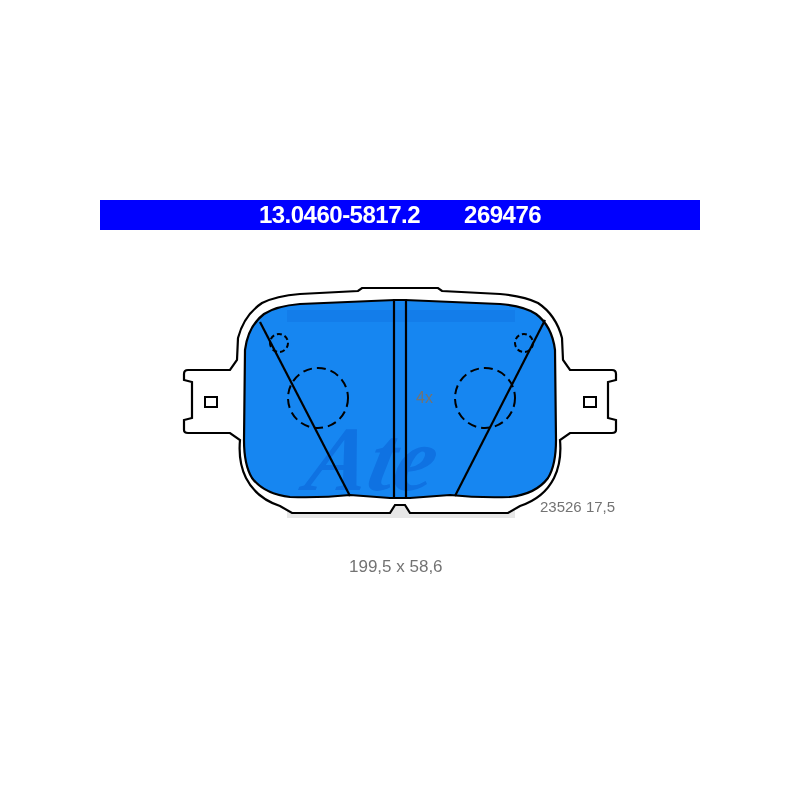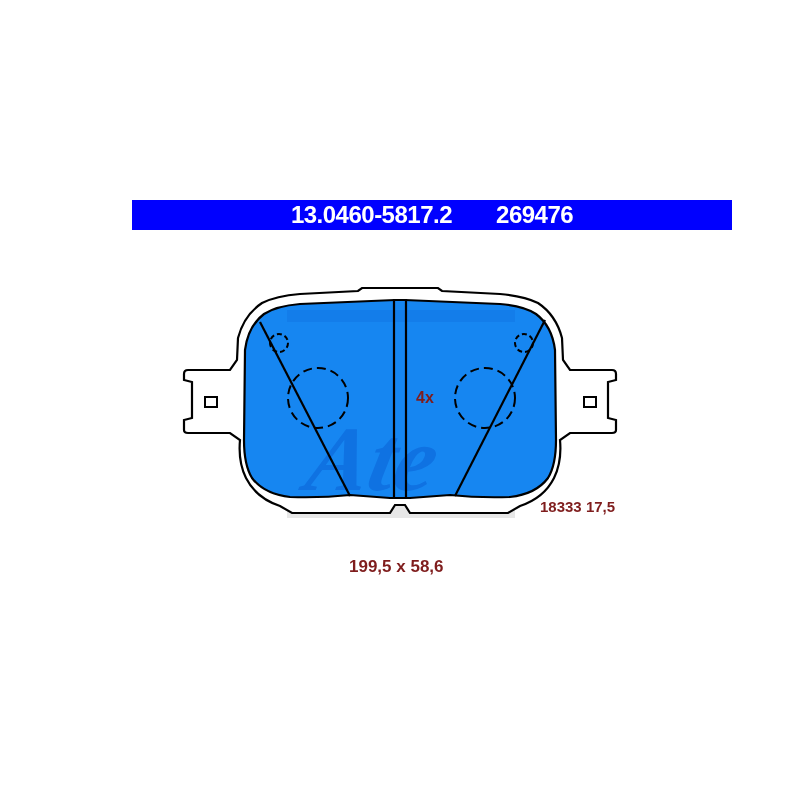--- a/index.html
+++ b/index.html
@@ -2,25 +2,24 @@
 <html><head>
   <meta charset="utf-8">
   <style>
     html, body { margin: 0; padding: 0; background: #ffffff; }
     body { width: 800px; height: 800px; position: relative; overflow: hidden; font-family: "Liberation Sans", sans-serif; }
     .header-bar {
       position: absolute; left: 100px; top: 200px; width: 600px; height: 30px;
       background: #0000ff; color: #ffffff; font-weight: bold; font-size: 24px;
       display: flex; align-items: center; justify-content: center; gap: 44px;
       letter-spacing: -0.5px;
-      margin-left: 32px;
     }
     .header-bar span { line-height: 30px; }
     .drawing { position: absolute; left: 0; top: 0; width: 800px; height: 800px; }
-    .label { position: absolute; font-weight: bold; color: #7f1d1d; }
+    .label { position: absolute; font-weight: normal; color: #737373; }
     .qty-label { left: 416px; top: 389px; font-size: 16px; }
     .code-label { left: 540px; top: 498px; font-size: 15px; }
     .dim-label { left: 349px; top: 557px; font-size: 17px; }
   </style>
 </head>
 <body>
 
 <div class="header-bar">
   <span>13.0460-5817.2</span>
   <span>269476</span>
@@ -54,14 +53,14 @@
   <line x1="260" y1="322" x2="350" y2="496" stroke="#000000" stroke-width="2.2"></line>
   <line x1="545" y1="320" x2="455" y2="496" stroke="#000000" stroke-width="2.2"></line>
 
   <circle cx="279" cy="343" r="9" fill="none" stroke="#000000" stroke-width="2" stroke-dasharray="5 3"></circle>
   <circle cx="318" cy="398" r="30" fill="none" stroke="#000000" stroke-width="2" stroke-dasharray="9 5"></circle>
   <circle cx="524" cy="343" r="9" fill="none" stroke="#000000" stroke-width="2" stroke-dasharray="5 3"></circle>
   <circle cx="485" cy="398" r="30" fill="none" stroke="#000000" stroke-width="2" stroke-dasharray="9 5"></circle>
 </svg>
 
 <div class="label qty-label">4x</div>
-<div class="label code-label">18333 17,5</div>
+<div class="label code-label">23526 17,5</div>
 <div class="label dim-label">199,5 x 58,6</div>
 
 </body></html>

